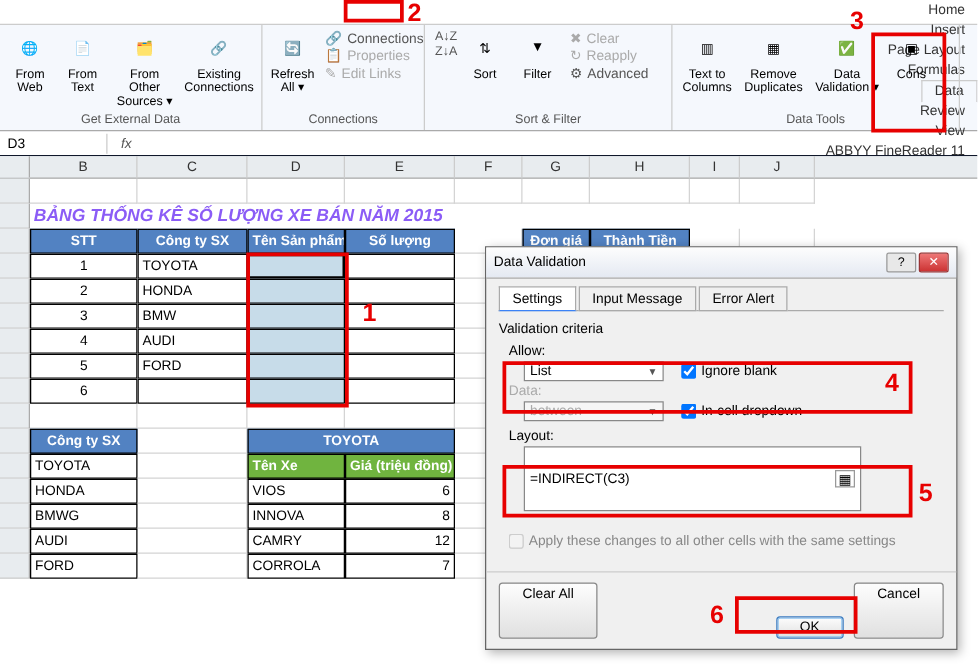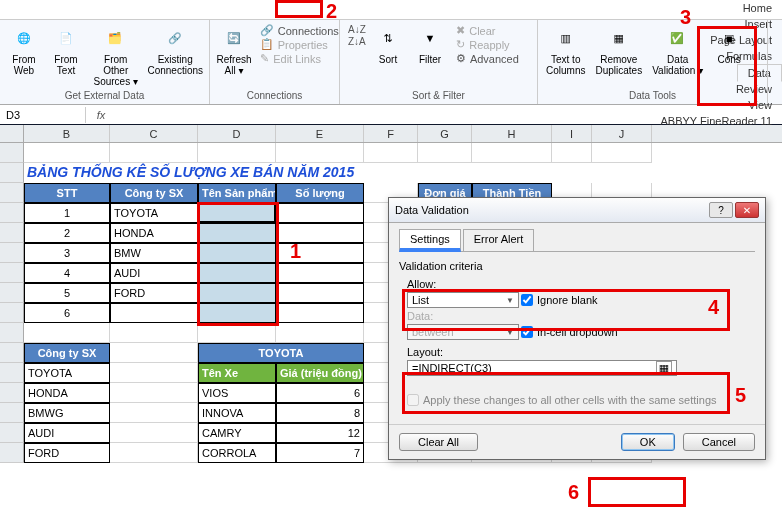--- a/index.html
+++ b/index.html
@@ -33,21 +33,21 @@
 .rowhdr-space { width: 24px; border-right: 1px solid #aaa; background:#e8ecef;}
 .colhdr { border-right: 1px solid #ccc; text-align: center; line-height: 18px; color:#333; }
 .wB{width:86px} .wC{width:88px} .wD{width:78px} .wE{width:88px} .wF{width:54px} .wG{width:54px} .wH{width:80px} .wI{width:40px} .wJ{width:60px}
 
 
 .grid { position: relative; }
 .row { display: flex; height: 20px; }
 .rh { width: 24px; background: #e8ecef; border-right: 1px solid #aaa; border-bottom: 1px solid #ccc; text-align:center; line-height:20px; font-size:10px; color:#333;}
 .cell { border-right: 1px solid #d4d4d4; border-bottom: 1px solid #d4d4d4; padding: 1px 3px; line-height: 17px; overflow:hidden; white-space:nowrap;}
 
-.title-text { color: #1d4ed8; font-weight: bold; font-style: italic; font-size: 14px; }
+.title-text { color: #8b5cf6; font-weight: bold; font-style: italic; font-size: 14px; }
 
 .tbl-head { background: #5282c2; color: #fff; font-weight: bold; border: 1px solid #000; text-align:center; }
 .tbl-cell { border: 1px solid #000; background:#fff; }
 .sel-col { background: #c7dce9; }
 .list-head { background: #70b43f; color: #fff; font-weight: bold; border:1px solid #000;}
 .list-cell { border:1px solid #000; }
 
 
 .anno-box { position: absolute; border: 3px solid #e70000; pointer-events: none; }
 .anno-num { position: absolute; color: #e70000; font-weight: bold; font-size: 20px; pointer-events: none; }
@@ -56,32 +56,32 @@
 .dialog { position: absolute; left: 388px; top: 197px; width: 378px; background: #f0f0f0; border: 1px solid #666; box-shadow: 2px 2px 8px rgba(0,0,0,.3); }
 .dlg-title { background: linear-gradient(#fdfdfd,#e4e9f2); display:flex; align-items:center; justify-content:space-between; padding: 4px 6px; border-bottom:1px solid #aaa;}
 .dlg-title .t { font-weight: normal; }
 .dlg-title .btns { display:flex; gap:2px;}
 .dlg-title .wbtn { width:24px; height:16px; background:#e8e8e8; border:1px solid #999; border-radius:2px; display:flex;align-items:center;justify-content:center; font-size:10px;}
 .dlg-title .close { background: linear-gradient(#e77,#c33); color:#fff; border-color:#933;}
 
 .dlg-body { padding: 6px 10px 10px; }
 .dlg-tabs { display:flex; border-bottom:1px solid #aaa; margin-bottom:8px;}
 .dlg-tab { padding: 3px 10px; border:1px solid #aaa; background:#f0f0f0; margin-right:2px; margin-bottom:-1px; cursor:pointer;}
-.dlg-tab.active { background:#fff; border-bottom:4px solid #3b82f6;}
+.dlg-tab.active { background:#fff; border-bottom:1px solid #3b82f6;}
 .fieldset-label { margin-bottom:2px; }
-.form-row { display:flex; align-items:center; gap:2px; margin: 2px 0;}
+.form-row { display:flex; align-items:center; gap:14px; margin: 2px 12px;}
 .select { background:#fff; border:1px solid #888; padding:1px 4px; width:112px; display:flex; justify-content:space-between; align-items:center;}
 .select.dim { color:#aaa; background:#f6f6f6;}
 .chk { display:flex; align-items:flex-start; gap:4px;}
 .chk input{ width:12px;height:12px;}
-.src-input { background:#fff; border:1px solid #888; padding:0 4px; width: 270px; display:flex; justify-content:space-between; align-items:center;}
+.src-input { background:#fff; border:1px solid #888; padding:18px 4px; width: 270px; display:flex; justify-content:space-between; align-items:center;}
 .dlg-foot { display:flex; justify-content:space-between; padding: 8px 10px; border-top:1px solid #ccc;}
 .dlg-foot .right{ display:flex; gap:8px;}
 .btn { background: linear-gradient(#fdfdfd,#e0e0e0); border:1px solid #888; padding: 2px 18px; border-radius:3px; cursor:pointer;}
-.btn.primary { border:1px solid #3a7ac0; box-shadow: inset 0 0 0 1px #8ec4f0;}
+.btn.primary { border:1px solid #3a7ac0; box-shadow: inset 0 0 0 1px #8ec4f0; margin-top: 27px;}
 .dd-arrow{font-size:8px;color:#555;}
 .range-ico{width:16px;height:14px;border:1px solid #999;background:#fff;display:flex;align-items:center;justify-content:center;}
 </style>
 </head>
 <body>
 
 <div class="tabs">
   <div class="tab">Home</div>
   <div class="tab">Insert</div>
   <div class="tab">Page Layout</div>
@@ -408,20 +408,21 @@
   <div class="dlg-title">
     <span class="t">Data Validation</span>
     <div class="btns">
       <div class="wbtn">?</div>
       <div class="wbtn close">✕</div>
     </div>
   </div>
   <div class="dlg-body">
     <div class="dlg-tabs">
       <div class="dlg-tab active">Settings</div>
+      <div class="dlg-tab">Input Message</div>
       <div class="dlg-tab">Error Alert</div>
     </div>
     <div class="fieldset-label">Validation criteria</div>
     <div style="padding:4px 8px 8px">
       <div>Allow:</div>
       <div class="form-row">
         <div class="select">
             <span>List</span>
             <span class="dd-arrow">▼</span>
           </div>

